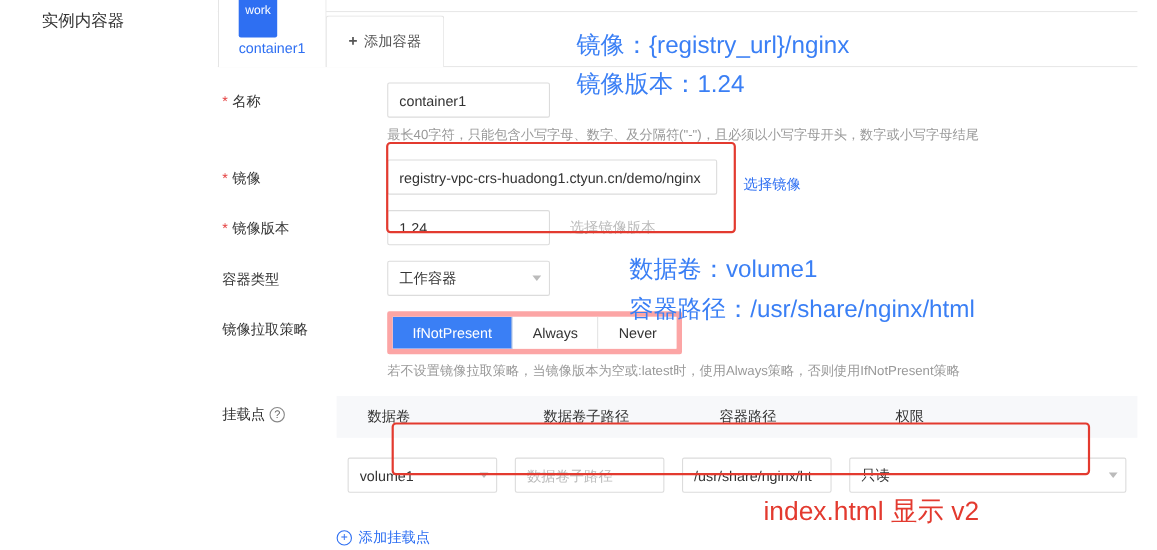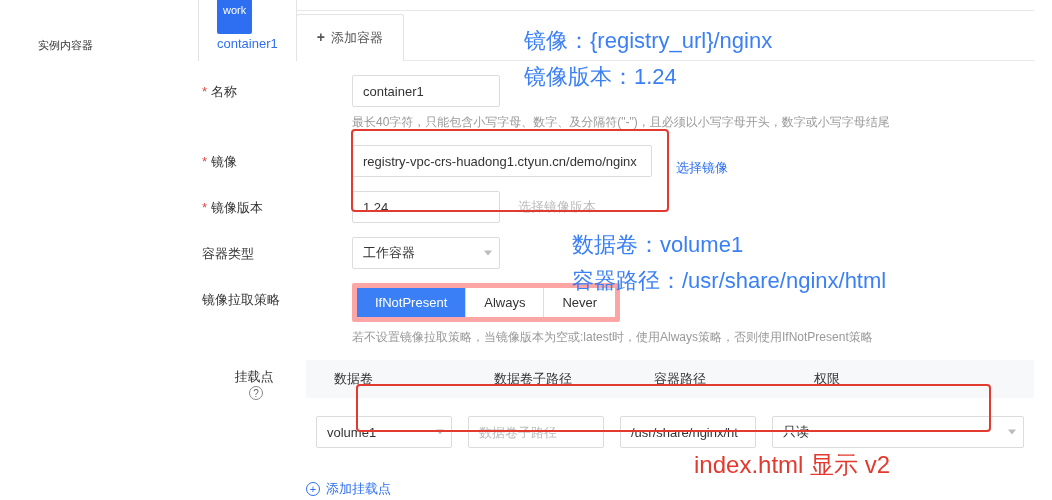--- a/index.html
+++ b/index.html
@@ -10,22 +10,21 @@
       background: #fff;
       width: 1052px;
       height: 500px;
       position: relative;
     }
     .side-label {
       position: absolute;
       left: 38px;
       top: 10px;
       color: #333;
-      font-size: 11px;
-      margin-top: 28px;
+      font-size: 15px;
     }
     .main-panel {
       position: absolute;
       left: 198px;
       top: 10px;
       right: 18px;
       bottom: 10px;
       border-top: 1px solid #e8e8e8;
     }
     
@@ -182,21 +181,21 @@
       <div class="seg">
         <div class="seg-item active">IfNotPresent</div>
         <div class="seg-item">Always</div>
         <div class="seg-item">Never</div>
       </div>
       <div class="hint">若不设置镜像拉取策略，当镜像版本为空或:latest时，使用Always策略，否则使用IfNotPresent策略</div>
     </div>
   </div>
 
   <div class="row" style="align-items:flex-start;">
-    <div class="label" style="display:flex;align-items:center;flex-direction:column;">
+    <div class="label" style="display:flex;align-items:center;">
       <span>挂载点</span>
       <span class="q-icon">?</span>
     </div>
     <div class="field" style="position:relative;">
       <div class="mount-header">
         <div class="col1">数据卷</div>
         <div class="col2">数据卷子路径</div>
         <div class="col3">容器路径</div>
         <div class="col4">权限</div>
       </div>

